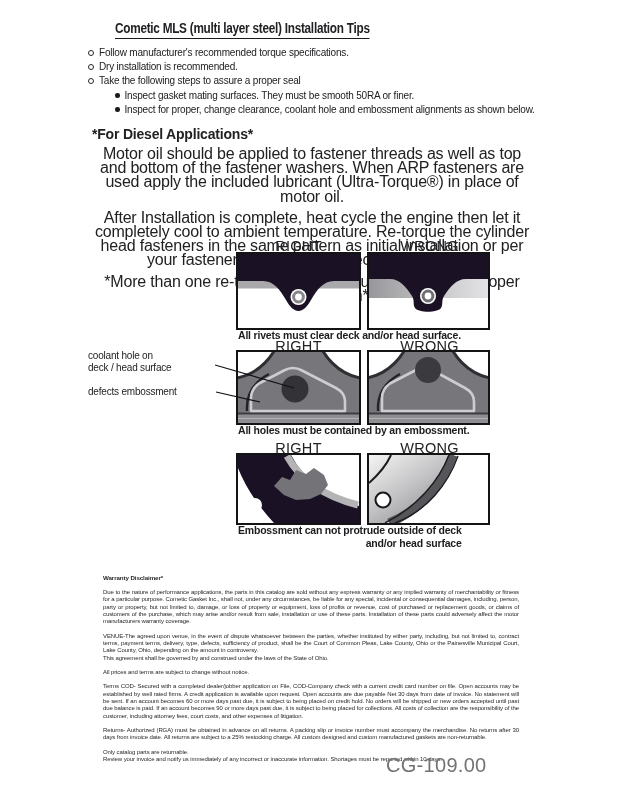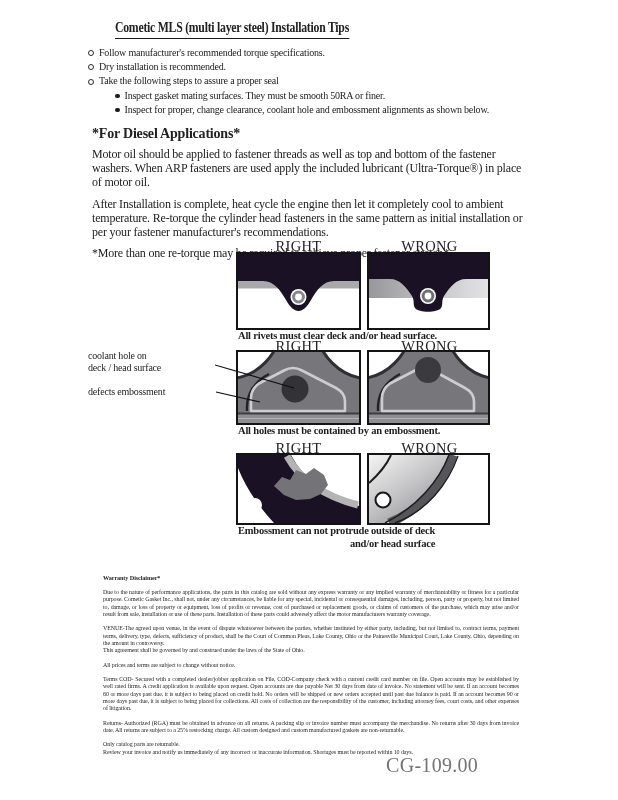--- a/index.html
+++ b/index.html
@@ -1,31 +1,31 @@
 <!DOCTYPE html>
 <html style="--ink: #212124; --diagram_black: #1b1124; --deck_gray: #a9a9ab; --surface_gray: #77777b; --hole_dark: #323237; --embossment_line: #cdcdcf; --border_black: #141414;"><head>
 <meta charset="utf-8">
 <style>
   html,body{margin:0;padding:0;background:#fff;}
   .page{position:relative;width:535px;height:800px;background:#fff;overflow:hidden;
-        font-family:Liberation Serif, serif;color:#212124;}
+        font-family:Liberation Sans, sans-serif;color:#212124;}
   
   .text-col{position:absolute;left:88px;top:20px;width:452px;}
   .title{margin:0 0 7px 27px;font-size:14px;font-weight:bold;letter-spacing:-0.3px;
          transform:scaleX(0.84);transform-origin:left center;white-space:nowrap;}
   .title .u{display:inline-block;border-bottom:1.8px solid #1a1a1d;padding-bottom:2px;}
   ul.tips{list-style:none;margin:0 0 5px 0;padding:0;}
   ul.tips li{font-size:10px;letter-spacing:-0.2px;line-height:14.2px;}
   ul.tips li.sub{margin-left:27px;}
   .mo{display:inline-block;width:4px;height:4px;border:1px solid #2a2a2d;border-radius:50%;
       margin:0 5px 1px 0;vertical-align:middle;}
   .mf{display:inline-block;width:4.5px;height:4.5px;background:#1b1b1e;border-radius:50%;
       margin:0 5px 1px 0;vertical-align:middle;}
   .diesel-h{margin:9px 0 5px 4px;font-size:14px;font-weight:bold;letter-spacing:-0.2px;}
-  .para{margin:0 12px 7px 4px;font-size:12px;letter-spacing:-0.2px;line-height:14.2px;width:440px;}
+  .para{margin:0 12px 7px 4px;font-size:16px;letter-spacing:-0.2px;line-height:14.2px;width:440px;text-align:center;}
   
   .diagrams{position:absolute;left:0;top:237px;width:618px;height:322px;}
   .dg-label{position:absolute;width:121px;text-align:center;font-size:14.5px;
             letter-spacing:0.3px;color:#232326;}
   .dg-box{position:absolute;border:2px solid var(--border_black,#141414);display:block;background:#fff;}
   .dg-cap{position:absolute;left:238px;font-weight:bold;font-size:10.5px;letter-spacing:-0.2px;
           line-height:13px;color:#1d1d20;text-align:right;}
   .ann{position:absolute;left:88px;width:127px;font-size:10px;
        letter-spacing:-0.2px;line-height:12px;color:#232326;}
   .leader{position:absolute;left:215px;top:110px;pointer-events:none;z-index:5;}

